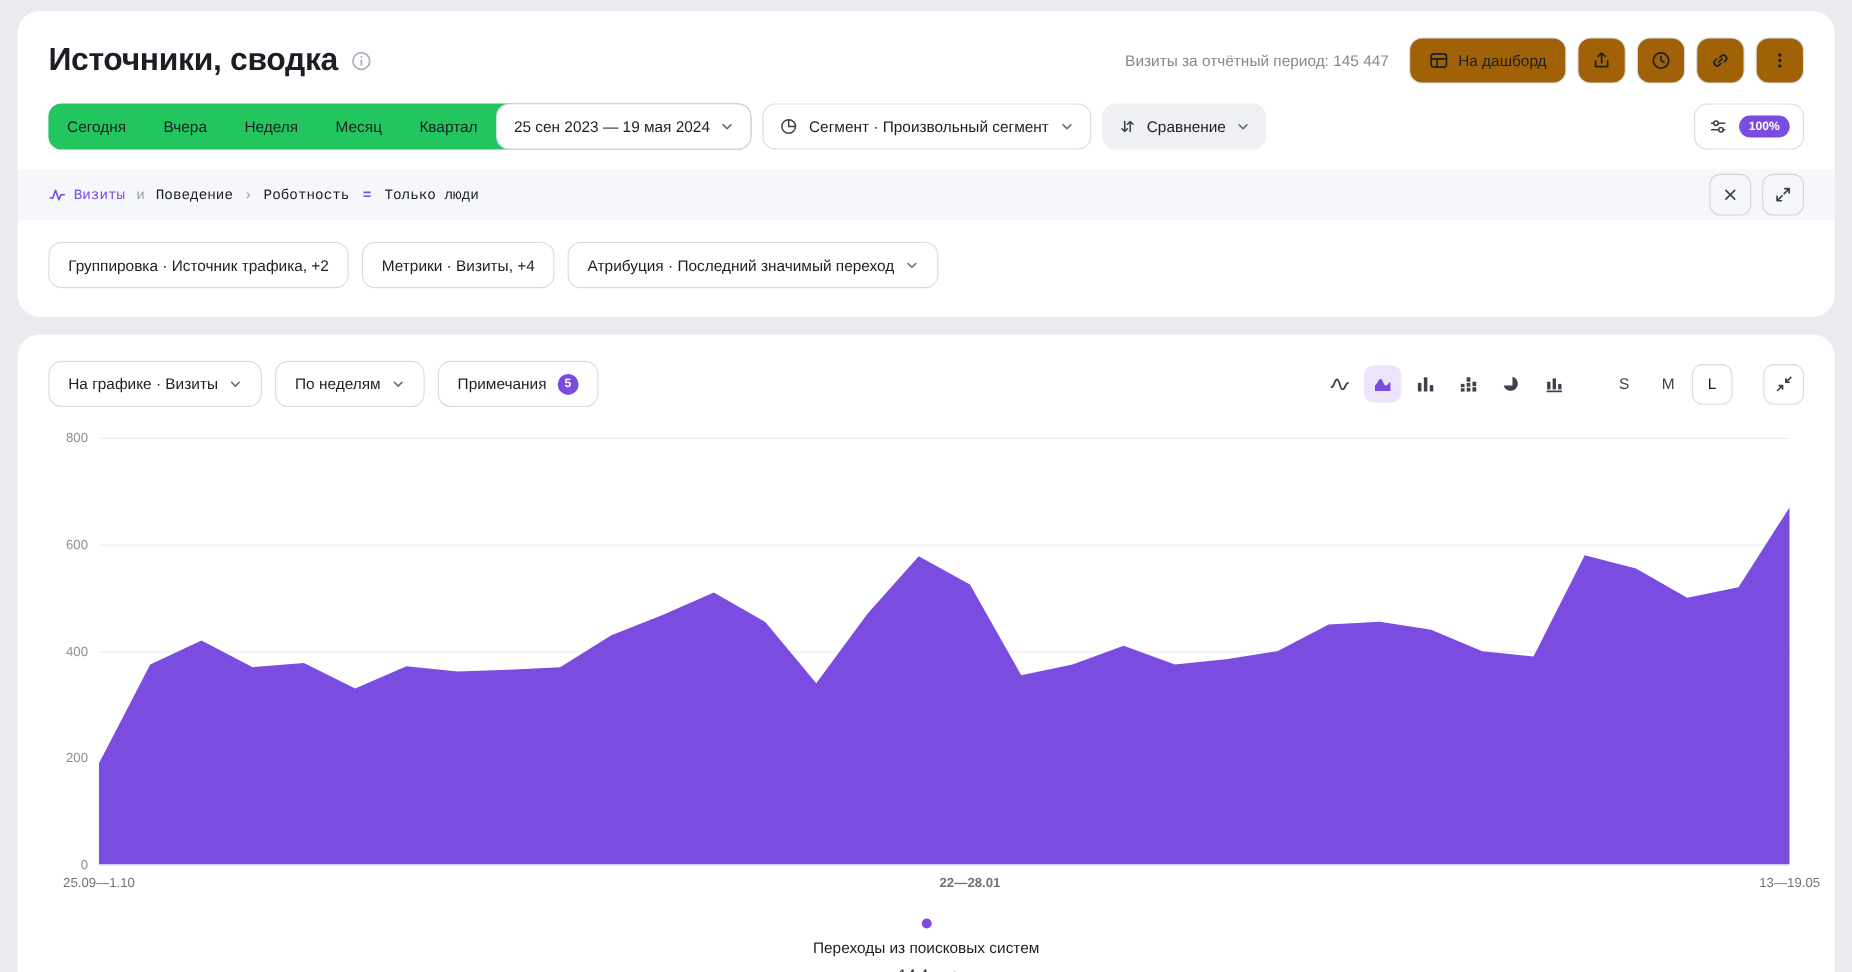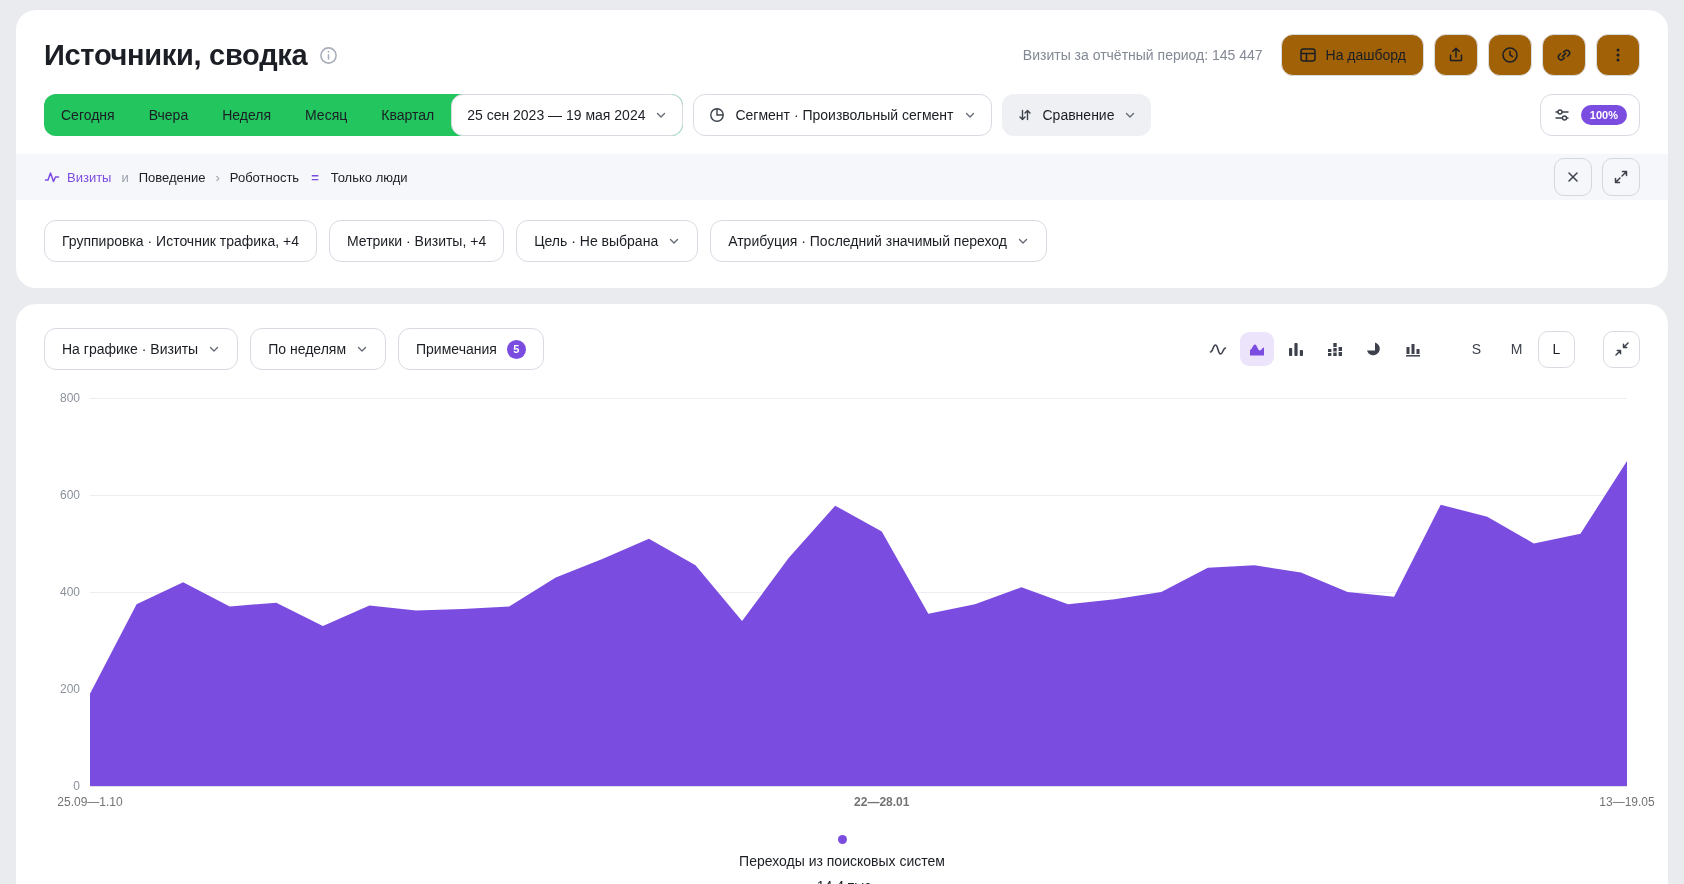--- a/index.html
+++ b/index.html
@@ -39,21 +39,21 @@
               font-family:inherit;}
   .pill{display:flex;align-items:center;gap:10px;height:42px;padding:0 15px;border-radius:12px;font-size:14px;cursor:pointer;}
   .pill-white{background:#fff;border:1px solid var(--border);}
   .pill-gray{background:#eef0f4;}
   .sampling{margin-left:auto;display:flex;align-items:center;gap:10px;height:42px;padding:0 12px;
             border:1px solid var(--border);border-radius:12px;background:#fff;cursor:pointer;}
   .badge-100{background:var(--accent);color:#fff;font-size:11px;font-weight:700;padding:4px 9px;border-radius:10px;}
 
   
   .segment-bar{margin-top:18px;background:#f6f7fa;height:46px;display:flex;align-items:center;
-               padding:0 28px;gap:10px;font-size:13px;}
+               padding:0 28px;gap:10px;font-size:13px;font-family:Liberation Mono, monospace;}
   .seg-metric{color:var(--accent);display:flex;align-items:center;gap:7px;cursor:pointer;}
   .seg-dim{color:#9aa0ab;}
   .seg-dark{color:var(--text);cursor:pointer;}
   .seg-op{color:var(--accent);font-weight:700;padding:0 2px;}
   .strip-actions{margin-left:auto;display:flex;gap:10px;}
   .strip-btn{width:38px;height:38px;border:1px solid #d3d7de;border-radius:10px;background:transparent;
              display:flex;align-items:center;justify-content:center;color:#3c414b;cursor:pointer;}
 
   
   .chips-row{display:flex;gap:12px;padding:20px 28px 0;flex-wrap:wrap;}
@@ -241,32 +241,24 @@
           <svg width="16" height="16" viewBox="0 0 16 16" fill="none" stroke="currentColor" stroke-width="1.5" stroke-linecap="round" stroke-linejoin="round">
             <path d="M9.5 2.5h4v4M13.5 2.5L9 7M6.5 13.5h-4v-4M2.5 13.5L7 9"></path>
           </svg>
         </span>
       </button>
     </div>
   </div>
 
   <div class="chips-row">
     <div class="chip">
-      <span>Группировка · Источник трафика, +4</span>
+      <span>Группировка · Источник трафика, +2</span>
     </div>
     <div class="chip">
       <span>Метрики · Визиты, +4</span>
-    </div>
-    <div class="chip">
-      <span>Цель · Не выбрана</span>
-      <span class="chev">
-        <svg width="12" height="12" viewBox="0 0 12 12" fill="none" stroke="currentColor" stroke-width="1.4" stroke-linecap="round" stroke-linejoin="round">
-            <path d="M2.5 4.5L6 8l3.5-3.5"></path>
-          </svg>
-      </span>
     </div>
     <div class="chip">
       <span>Атрибуция · Последний значимый переход</span>
       <span class="chev">
         <svg width="12" height="12" viewBox="0 0 12 12" fill="none" stroke="currentColor" stroke-width="1.4" stroke-linecap="round" stroke-linejoin="round">
             <path d="M2.5 4.5L6 8l3.5-3.5"></path>
           </svg>
       </span>
     </div>
   </div>

